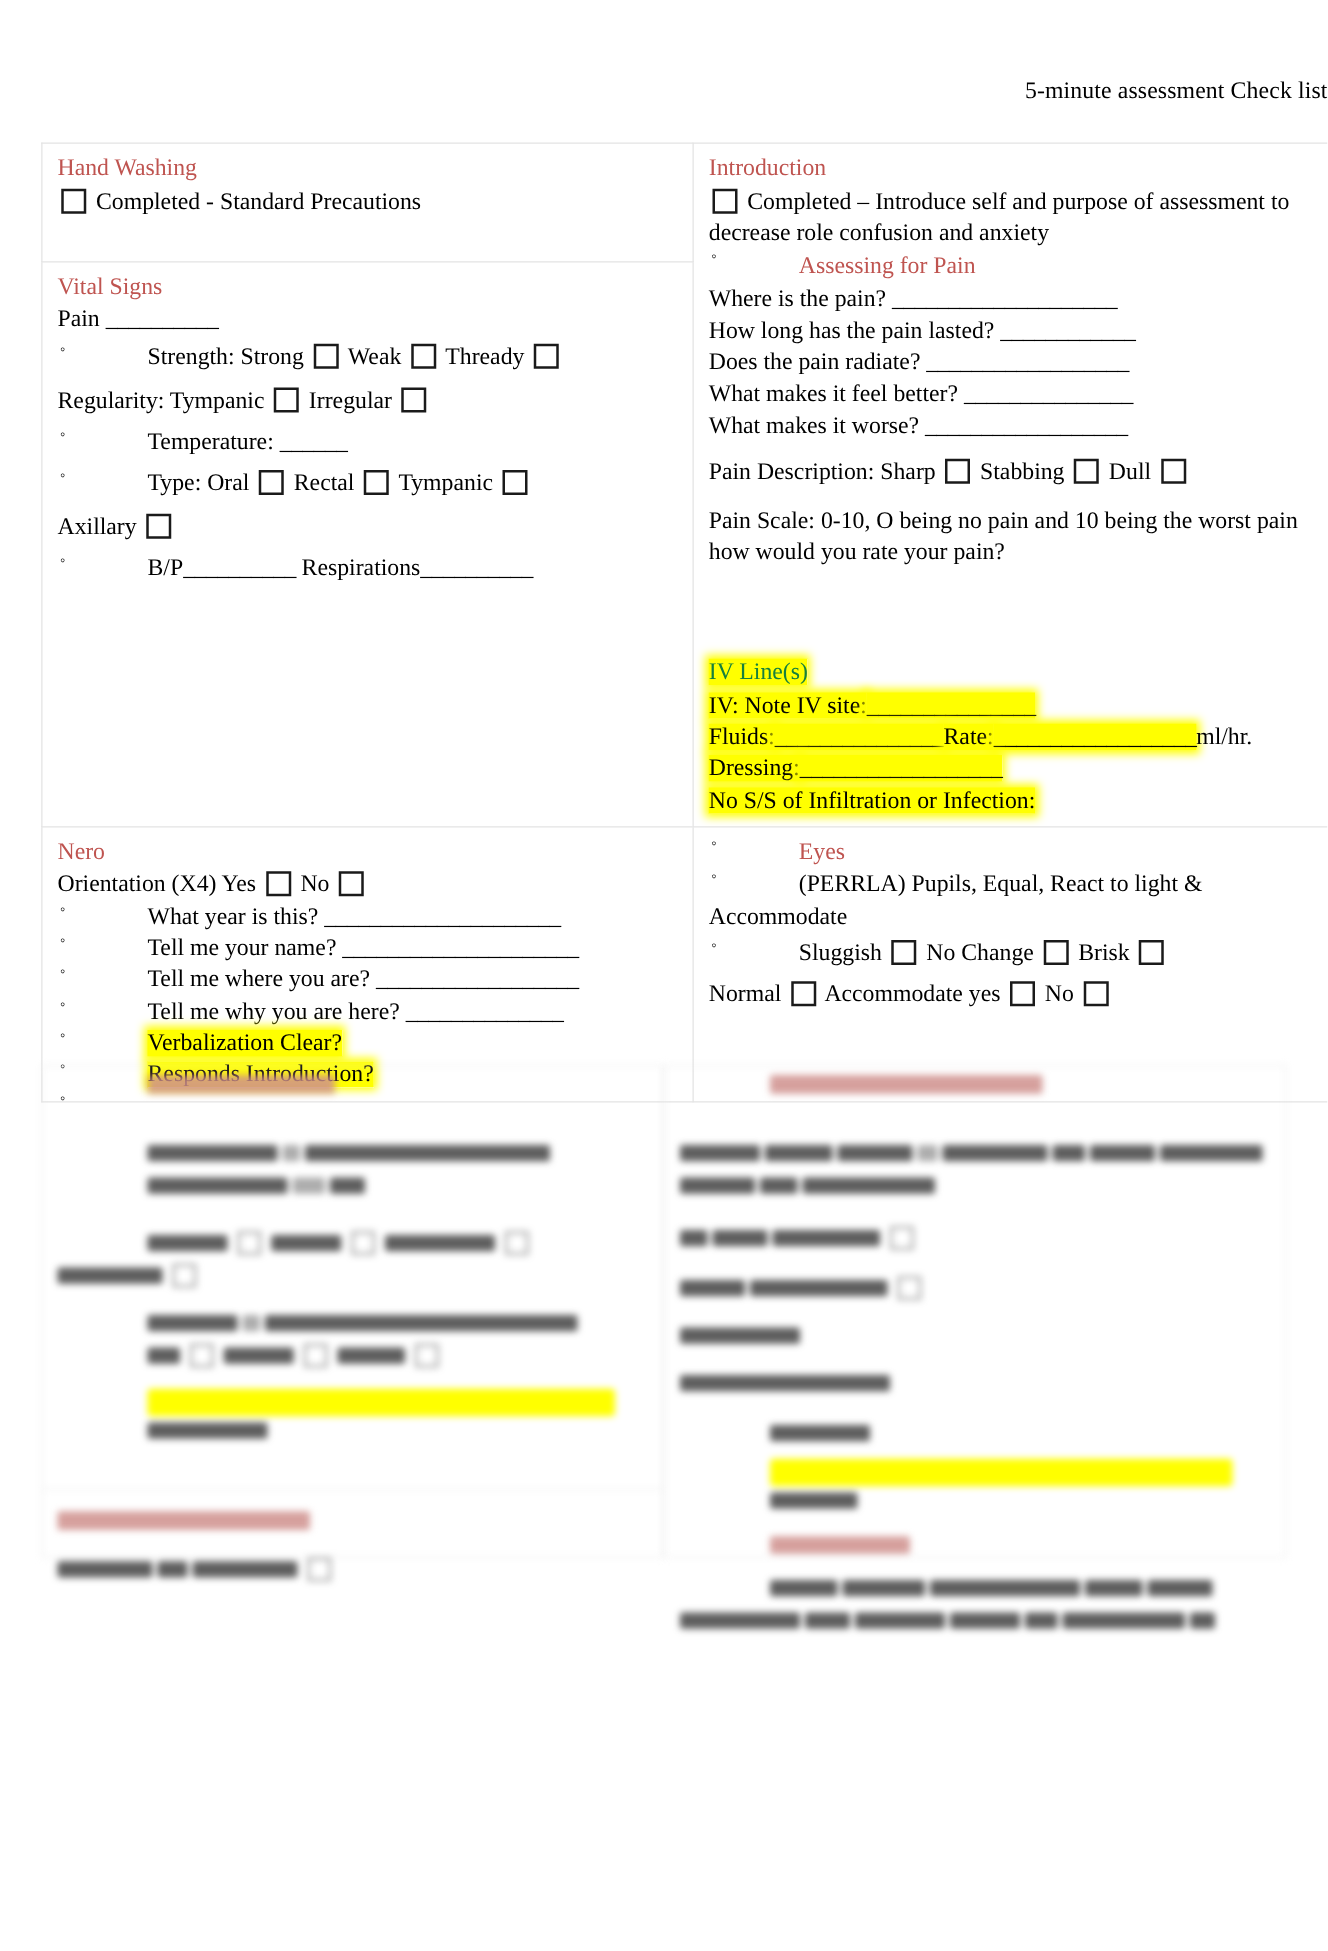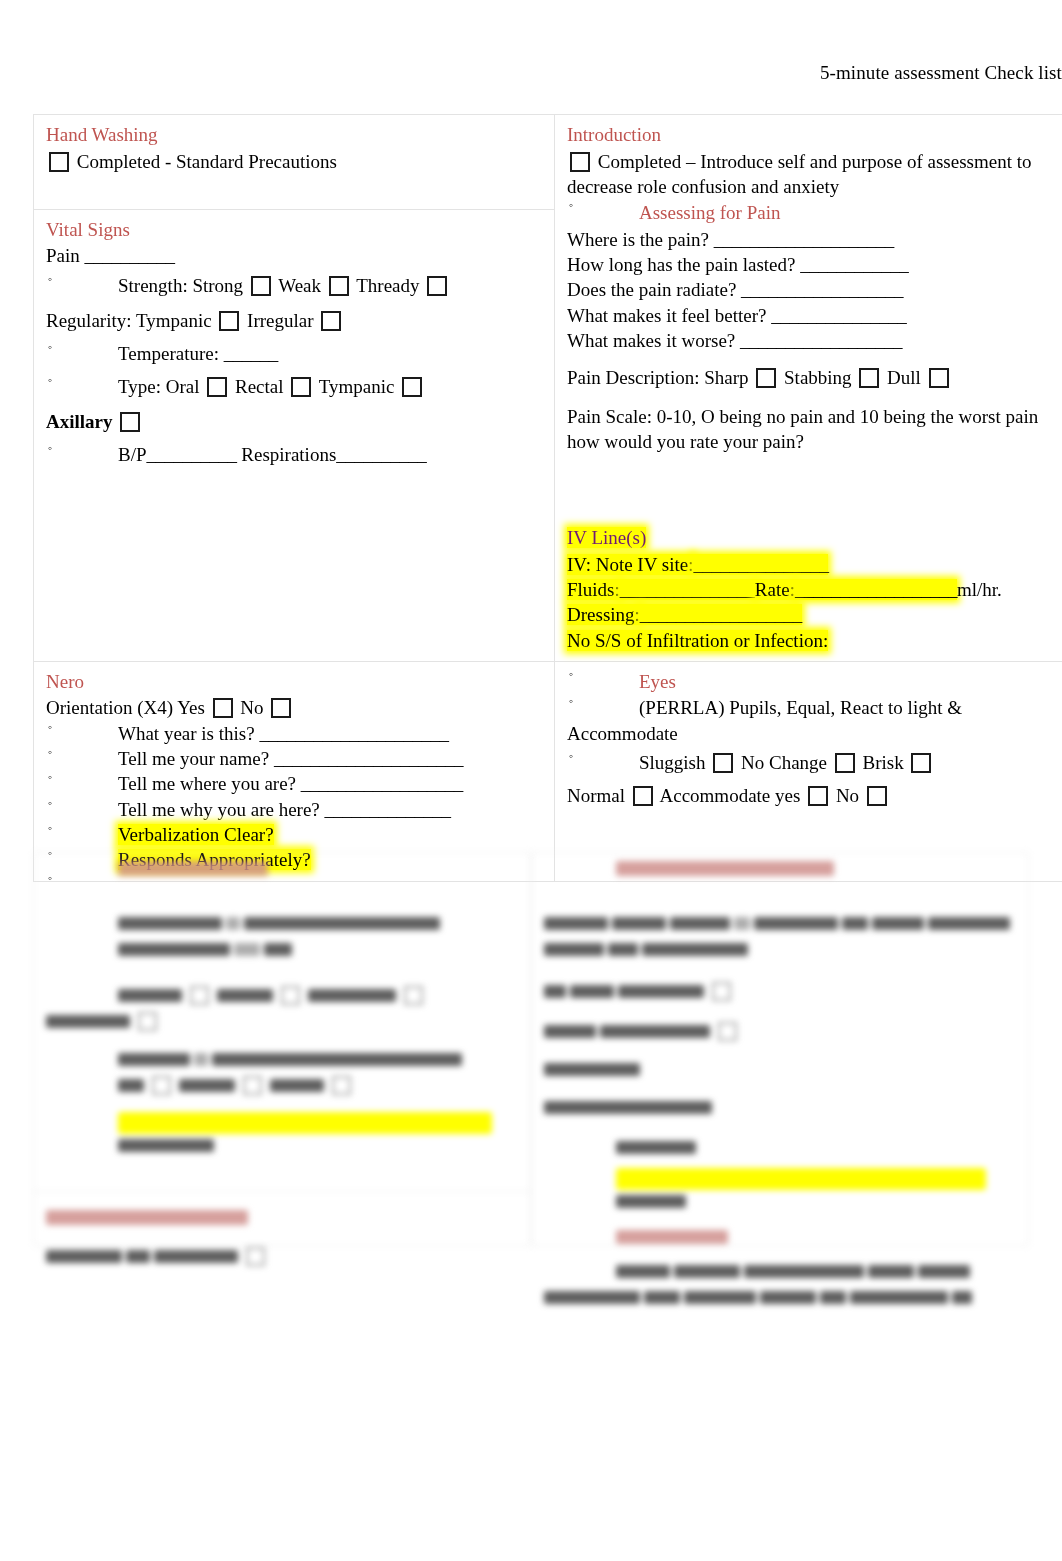--- a/index.html
+++ b/index.html
@@ -44,21 +44,21 @@
   }
   .col-l { width: 498px; }
   .col-r { width: 498px; }
 
   .sec-head {
     color: #bf5450;
     font-size: 19px;
     line-height: 1.30;
     margin: 2px 0 1px 0;
   }
-  .sec-head.bright { color: #701a75; margin-top: 44px; }
+  .sec-head.bright { color: #15803d; margin-top: 44px; }
   .line {
     font-size: 19px;
     line-height: 1.33;
     margin: 0;
     white-space: nowrap;
   }
   .line.wrap { white-space: normal; }
   .hl-soft {
     background: #ffff00;
     box-shadow: 0 0 7px 3px #ffff00;
@@ -248,21 +248,21 @@
             <span class="txt">
               <span>Type: Oral</span>
               <span class="cb"></span>
               <span>Rectal</span>
               <span class="cb"></span>
               <span>Tympanic</span>
               <span class="cb"></span>
             </span>
           </div>
 
-          <div class="line" style="margin-top:9px;font-weight:bold;">
+          <div class="line" style="margin-top:9px;">
             <span>Axillary</span>
             <span class="cb"></span>
           </div>
 
           <div class="bul" style="margin-top:8px;">
             <span class="mark">◦</span>
             <span class="txt">
               <span>B/P</span><span class="ul-s">__________</span>
               <span>Respirations</span><span class="ul-s">__________</span>
             </span>
@@ -311,21 +311,21 @@
           </div>
           <div class="bul">
             <span class="mark">◦</span>
             <span class="txt">
               <span class="hl-soft">Verbalization Clear?</span>
             </span>
           </div>
           <div class="bul">
             <span class="mark">◦</span>
             <span class="txt">
-              <span class="hl-soft">Responds Appropriately?</span>
+              <span class="hl-soft">Responds Introduction?</span>
             </span>
           </div>
           <div class="bul">
             <span class="mark">◦</span>
           </div>
         </td>
 
         <td class="col-r">
           <div class="bul">
             <span class="mark">◦</span>

